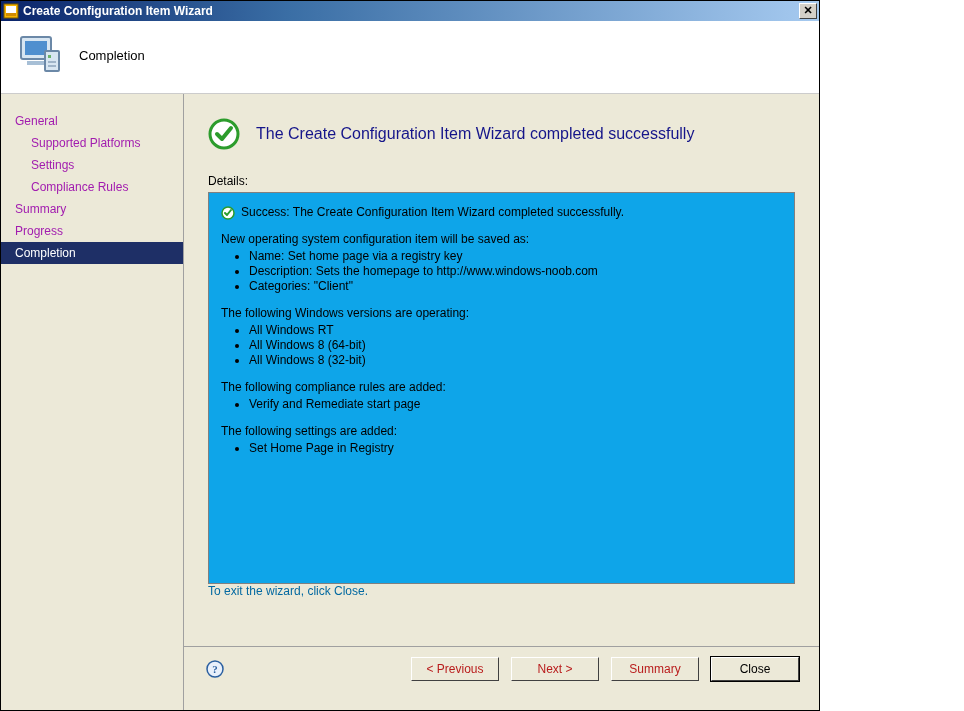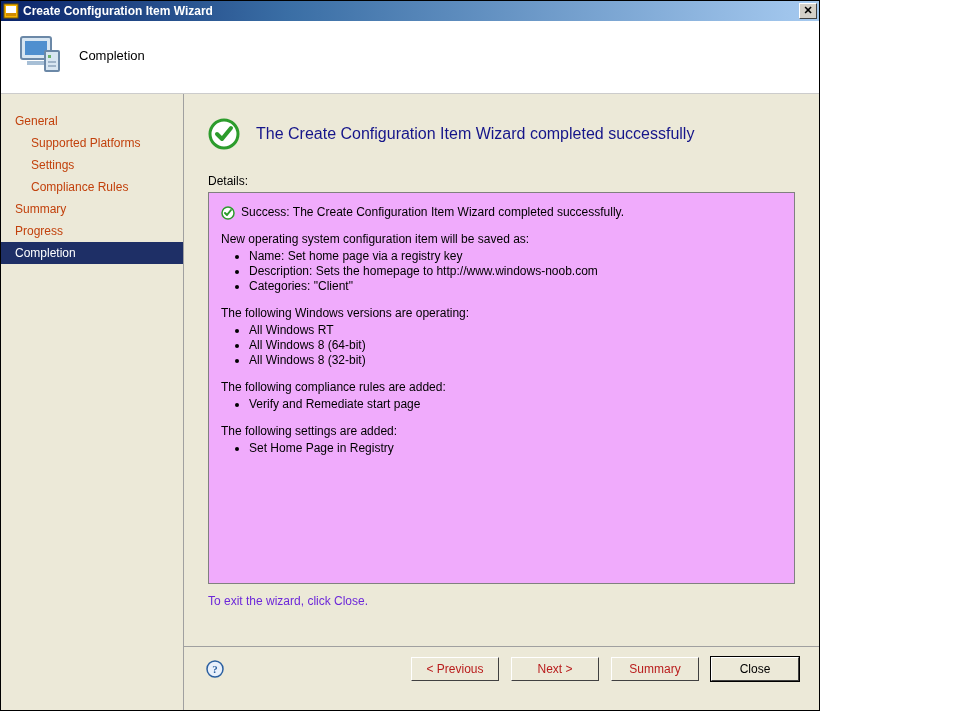--- a/index.html
+++ b/index.html
@@ -84,21 +84,21 @@
   }
 
   .sidebar {
     width: 183px;
     border-right: 1px solid #a0a0a0;
     padding-top: 16px;
     box-sizing: border-box;
   }
   .sidebar .nav-item {
     padding: 3px 0 3px 14px;
-    color: #c2410c;
+    color: #a21caf;
     cursor: default;
     line-height: 16px;
     text-decoration: underline;
     text-decoration-color: transparent;
   }
   .sidebar .nav-item.sub {
     padding-left: 30px;
   }
   .sidebar .nav-item.selected {
     background: #1e2f66;
@@ -130,21 +130,21 @@
     color: #15158a;
   }
 
   .details-label {
     font-size: 12px;
     color: #000;
     margin-bottom: 4px;
   }
   .details-box {
     border: 1px solid #808080;
-    background: #f0abfc;
+    background: #0ea5e9;
     height: 392px;
     box-sizing: border-box;
     padding: 12px 12px;
     overflow: auto;
     color: #000;
     line-height: 15px;
   }
   .details-box .status-line {
     display: flex;
     align-items: center;
@@ -161,22 +161,21 @@
   }
   .details-box ul {
     margin: 0 0 12px 0;
     padding-left: 28px;
   }
   .details-box ul li {
     list-style: disc;
   }
 
   .exit-text {
-    margin-top: 10px;
-    color: #6d28d9;
+    color: #0369a1;
   }
 
   
   .button-bar {
     border-top: 1px solid #a0a0a0;
     padding: 10px 20px 12px 20px;
     display: flex;
     align-items: center;
     background: #ece9d8;
   }

